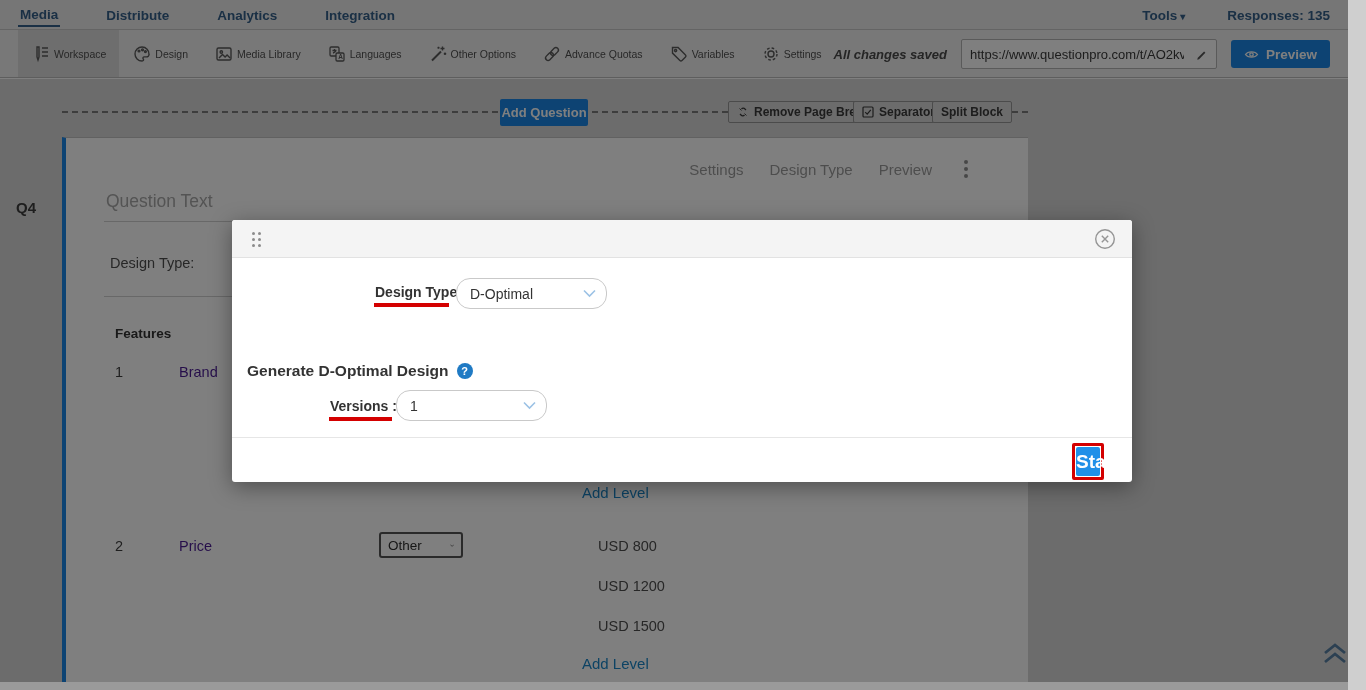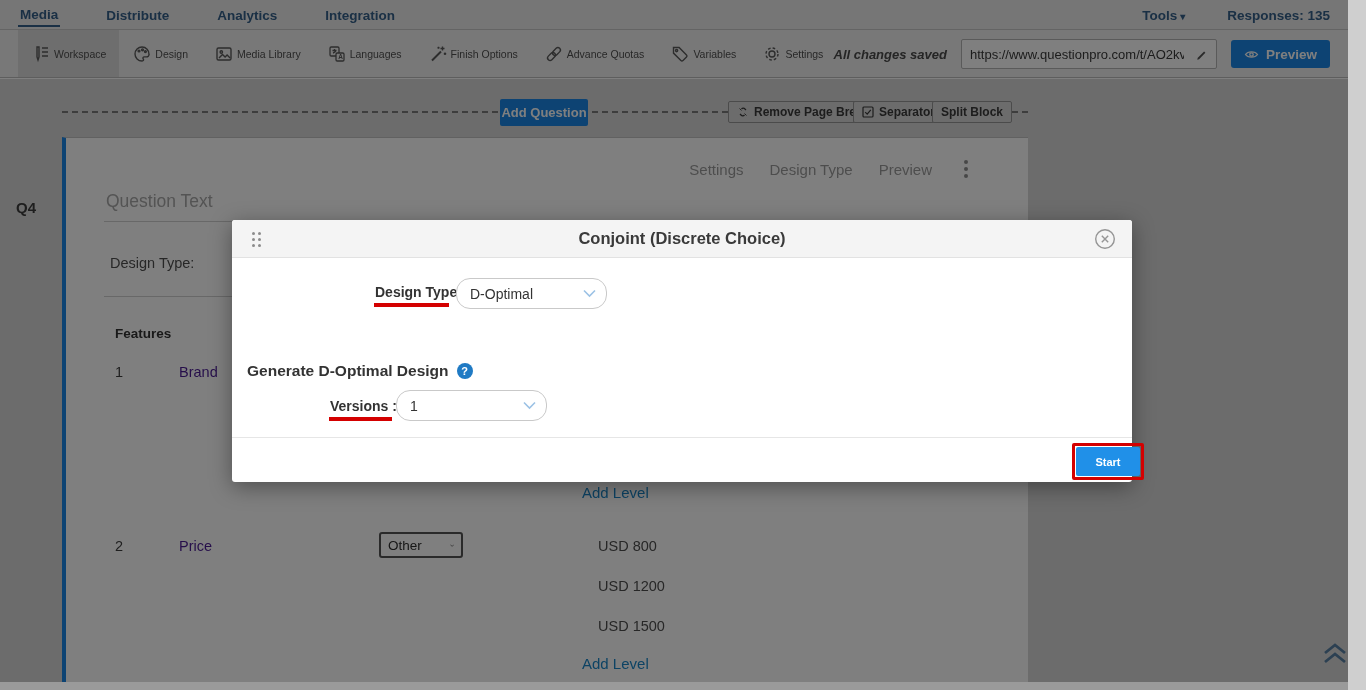--- a/index.html
+++ b/index.html
@@ -128,22 +128,22 @@
   }
   #help-icon {
     width:16px; height:16px; border-radius:50%; background:#1f7ac4; color:#fff;
     font-size:11px; font-weight:700; display:flex; align-items:center; justify-content:center;
   }
   #modal-footer-line { position:absolute; left:0; top:217px; width:900px; border-top:1px solid #e6e6e6; }
   #start-annotation {
     position:absolute; left:840px; top:223px; border:3px solid #d40000; padding:1px; border-radius:2px;
   }
   #start-btn {
-    width:64px; height:29px; background:#2090e8; color:#fff; border:none; border-radius:2px;
-    font-family:"Liberation Sans",sans-serif; font-size:11px; font-weight:700; cursor:pointer;
+    width:24px; height:29px; background:#2090e8; color:#fff; border:none; border-radius:2px;
+    font-family:"Liberation Sans",sans-serif; font-size:19px; font-weight:700; cursor:pointer;
   }
 </style>
 </head>
 <body>
 
 <div id="app">
 
   <div id="navbar">
     <div class="nav-item active">Media</div>
     <div class="nav-item">Distribute</div>
@@ -188,21 +188,21 @@
           <rect x="9" y="9" width="8" height="8" rx="1.2" fill="#f1f1f1"></rect>
             <text x="11.2" y="15.2" font-size="6.5" fill="#5a5a5a" stroke="none" font-family="Liberation Sans, sans-serif" font-weight="bold">A</text>
         </svg>
         <span class="tb-label">Languages</span>
       </div>
       <div class="tb-item">
         <svg width="20" height="20" viewBox="0 0 20 20" fill="none" stroke="#5a5a5a" stroke-width="1.4">
           <path d="M4 16.5L13 7.5" stroke-width="2"></path>
             <path d="M14.5 2.5v4M12.5 4.5h4M17 8.5v2.4M15.8 9.7h2.4M10.5 2.8v2M9.5 3.8h2"></path>
         </svg>
-        <span class="tb-label">Finish Options</span>
+        <span class="tb-label">Other Options</span>
       </div>
       <div class="tb-item">
         <svg width="20" height="20" viewBox="0 0 20 20" fill="none" stroke="#5a5a5a" stroke-width="1.4">
           <g transform="rotate(-45 10 10)">
               <rect x="2" y="7.5" width="9" height="5" rx="2.5"></rect>
               <rect x="9" y="7.5" width="9" height="5" rx="2.5"></rect>
             </g>
         </svg>
         <span class="tb-label">Advance Quotas</span>
       </div>
@@ -316,21 +316,20 @@
   <div id="modal">
     <div id="modal-header">
       <div id="drag-handle">
         <span></span>
           <span></span>
           <span></span>
           <span></span>
           <span></span>
           <span></span>
       </div>
-      <div id="modal-title">Conjoint (Discrete Choice)</div>
       <div id="modal-close">
         <svg width="22" height="22" viewBox="0 0 22 22" fill="none" stroke="#959595" stroke-width="1.4">
           <circle cx="11" cy="11" r="9.3"></circle>
             <path d="M7.8 7.8l6.4 6.4M14.2 7.8l-6.4 6.4"></path>
         </svg>
       </div>
     </div>
 
     <div class="modal-label" style="left:143px; top:64px;">Design Type</div>
     <div class="red-underline" style="left:142px; top:83px; width:75px;"></div>

